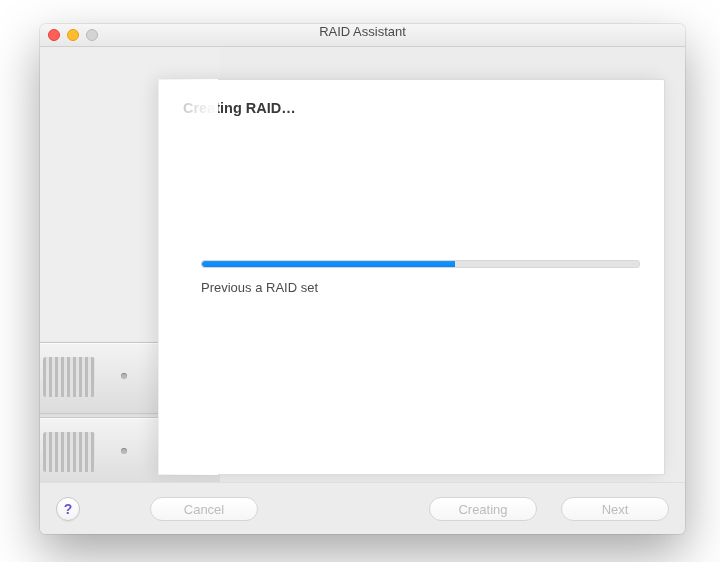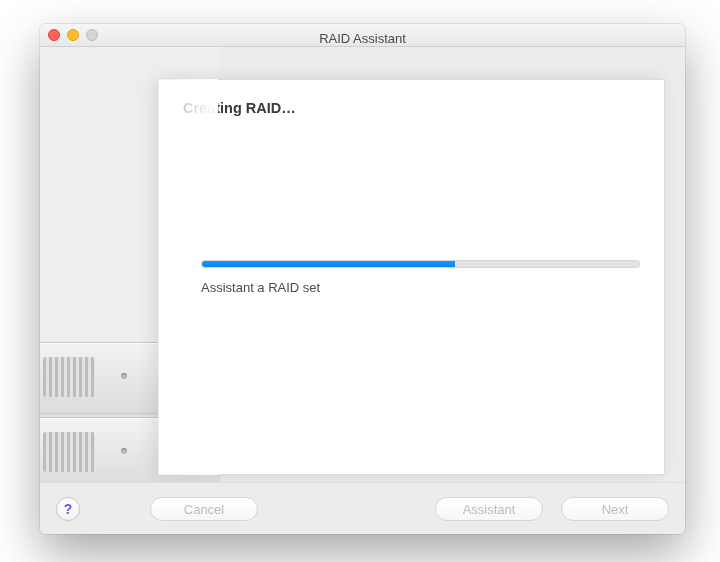--- a/index.html
+++ b/index.html
@@ -23,21 +23,21 @@
     border-radius: 6px;
     box-shadow: 0 20px 50px rgba(0,0,0,0.35), 0 0 0 1px rgba(0,0,0,0.08);
     overflow: hidden;
   }
   .titlebar {
     height: 22px;
     background: linear-gradient(#f6f6f6, #e8e8e8);
     border-bottom: 1px solid #d0d0d0;
     position: relative;
     display: flex;
-    align-items: flex-end;
+    align-items: flex-start;
     justify-content: center;
   }
   .traffic-lights {
     position: absolute;
     left: 8px;
     top: 5px;
     display: flex;
     gap: 7px;
   }
   .dot {
@@ -197,21 +197,21 @@
     font-size: 13px;
     color: #b9b9b9;
     display:flex;
     align-items:center;
     justify-content:center;
     padding: 0 12px;
     cursor: default;
     box-shadow: 0 1px 0 rgba(255,255,255,0.6) inset;
   }
   .btn.disabled { color: #bcbcbc; border-radius: 12px; }
-  .btn + .btn { margin-left: 6px; }
+  .btn + .btn { margin-left: 12px; }
   .btn-cancel { margin-left: 58px; }
 </style>
 </head>
 <body>
 
 <div class="window">
 
   <div class="titlebar">
     <div class="traffic-lights">
       <div class="dot red"></div>
@@ -234,34 +234,34 @@
       </div>
     </div>
 
     <div class="sheet">
       <h1>Creating RAID…</h1>
 
       <div class="progress-wrap">
         <div class="progress-bar">
           <div class="progress-fill" style="width:58%"></div>
         </div>
-        <div class="progress-label">Assistant a RAID set</div>
+        <div class="progress-label">Previous a RAID set</div>
       </div>
     </div>
 
     <div class="footer">
       <div class="help">
         <span>?</span>
       </div>
       <div class="btn btn-cancel disabled">
         <span>Cancel</span>
       </div>
       <div class="spacer"></div>
       <div class="btn disabled">
-        <span>Assistant</span>
+        <span>Creating</span>
       </div>
       <div class="btn disabled">
         <span>Next</span>
       </div>
     </div>
 
   </div>
 </div>
 
 </body></html>

